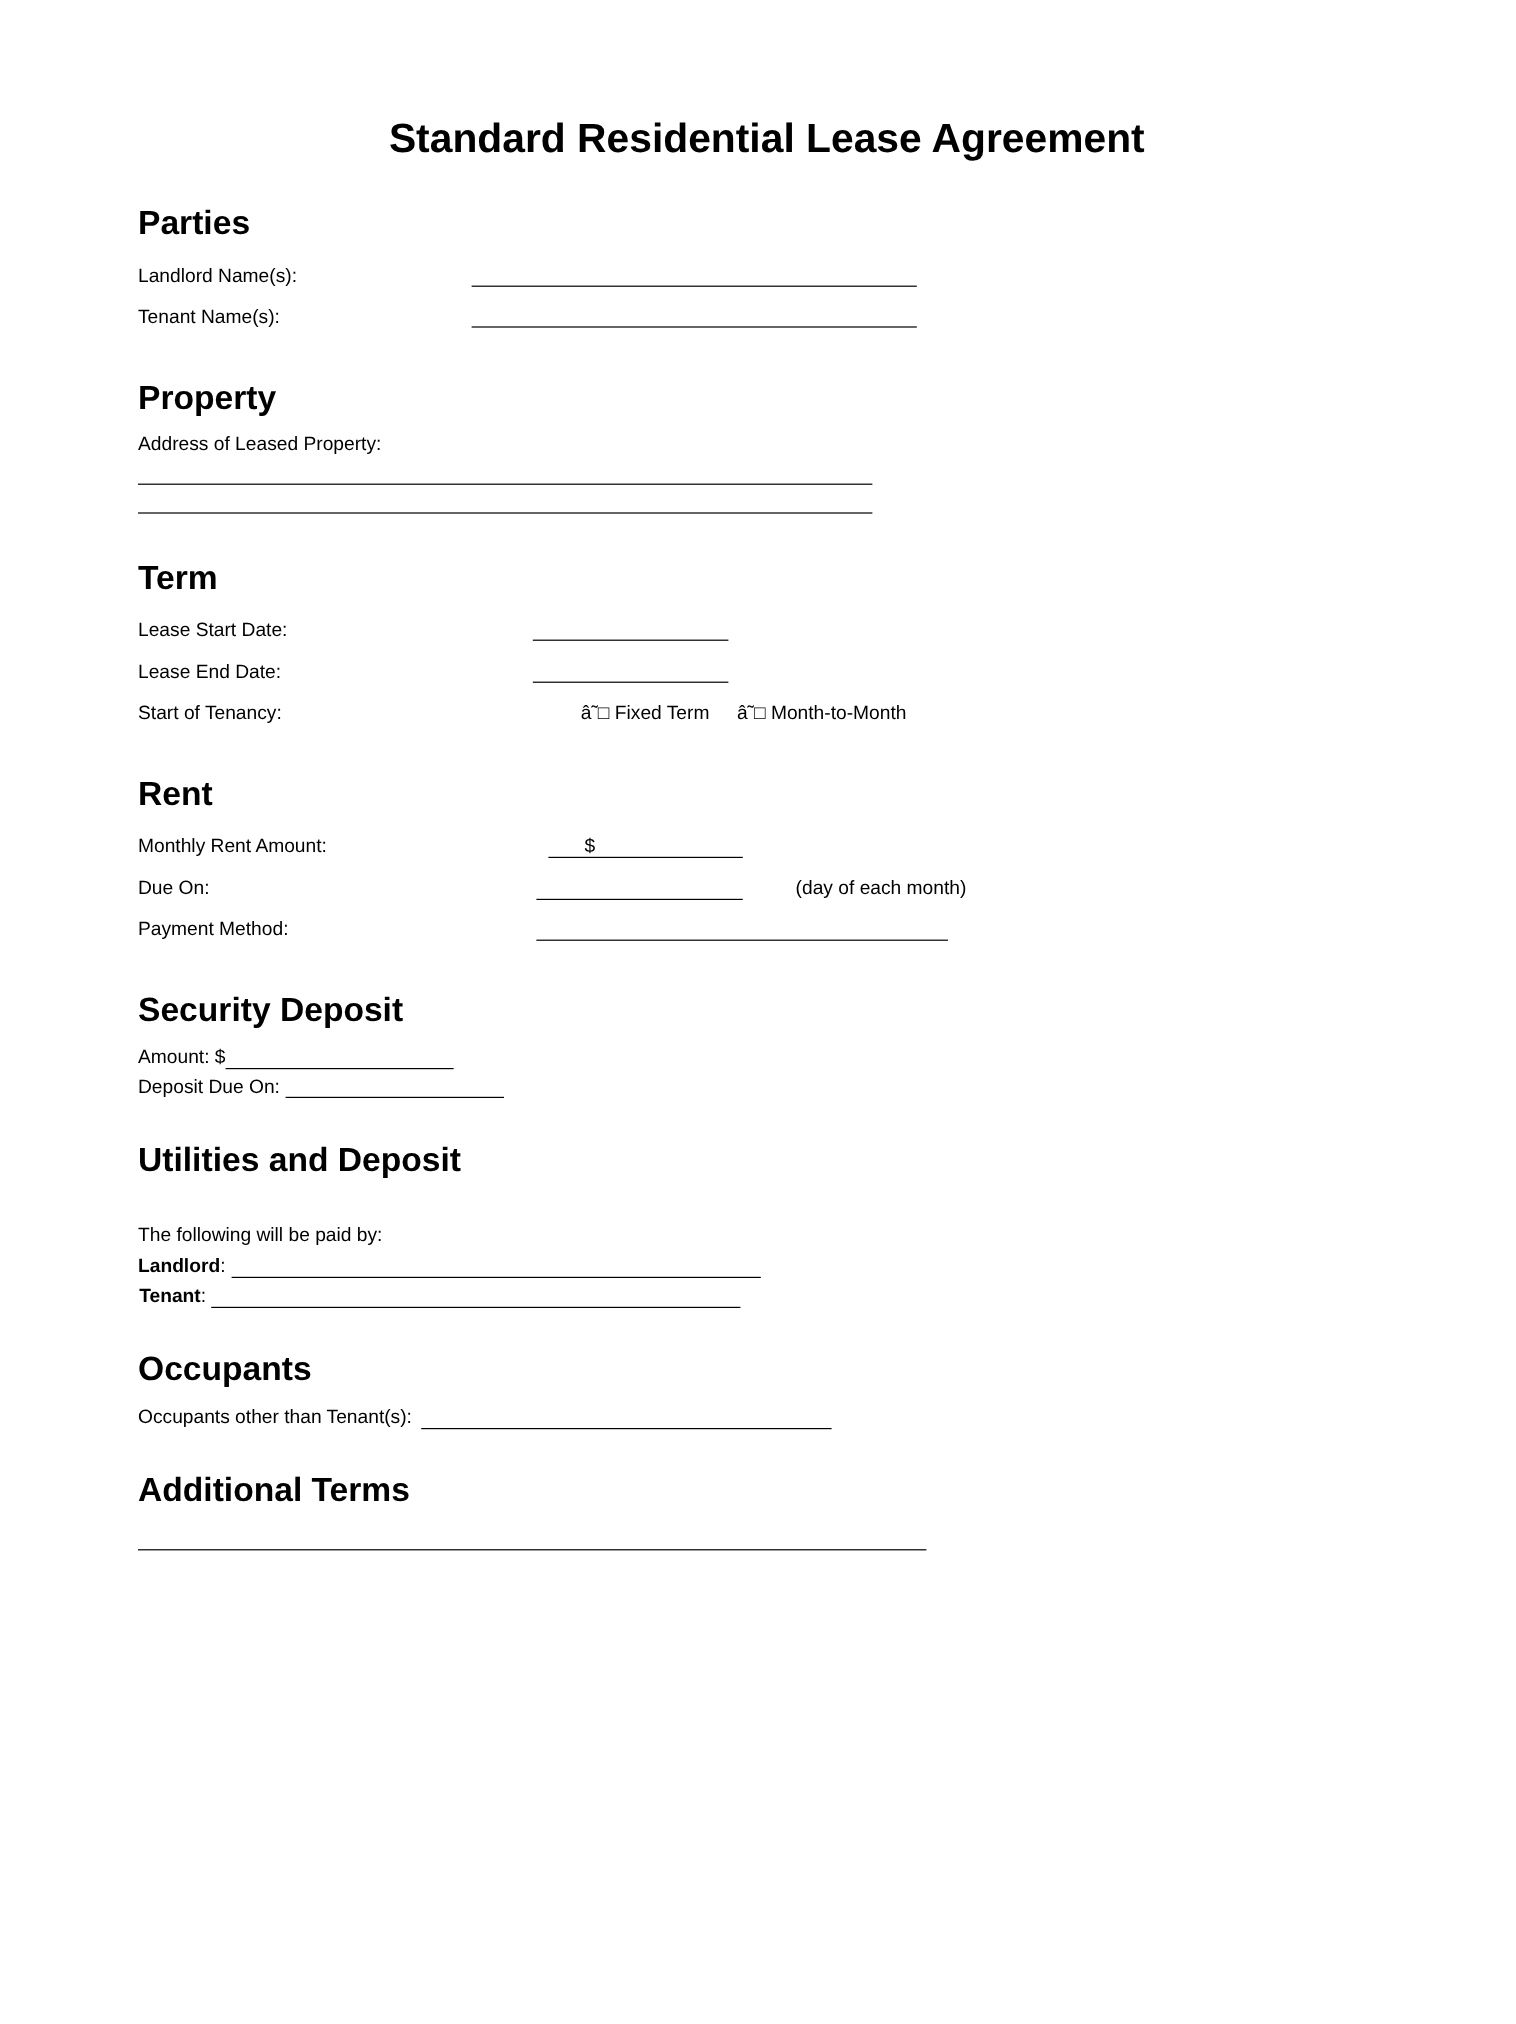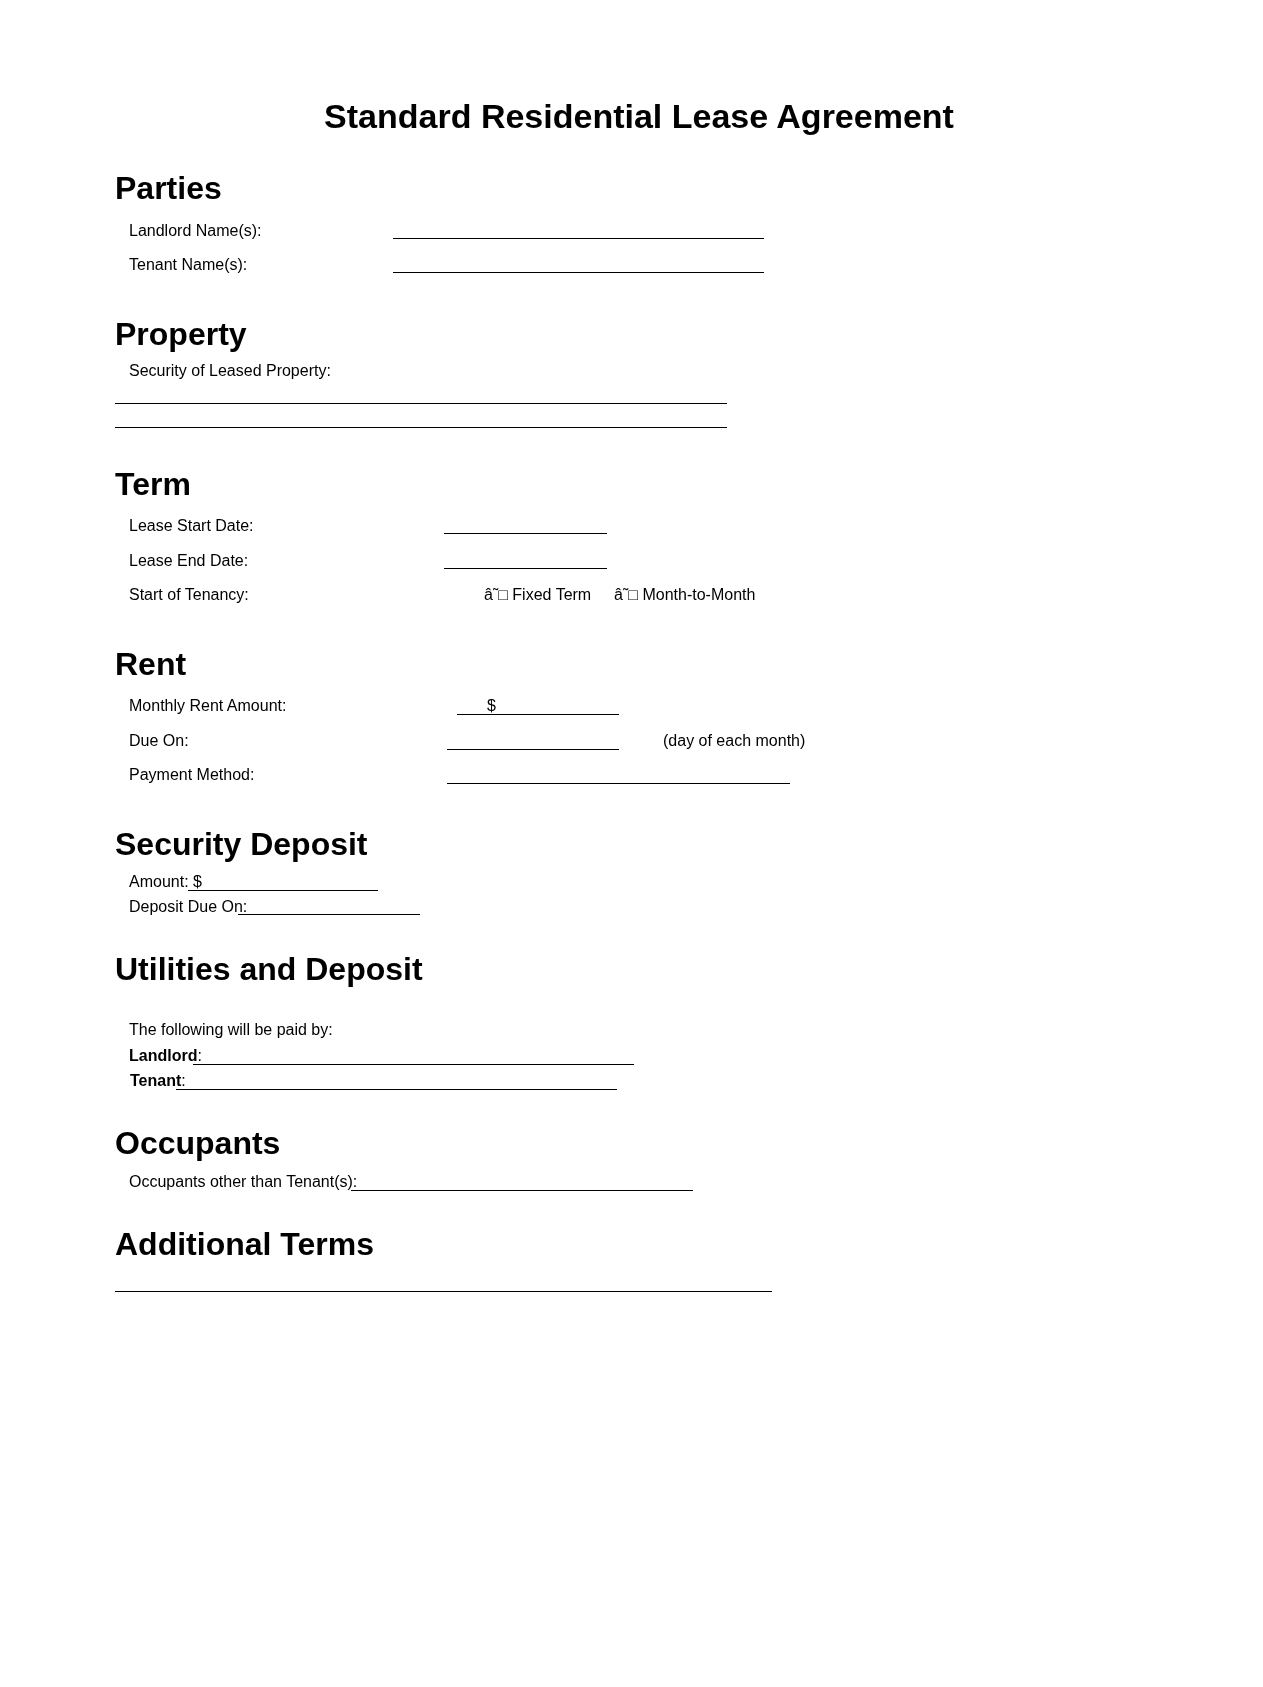--- a/index.html
+++ b/index.html
@@ -5,42 +5,42 @@
   html, body { margin:0; padding:0; background:#ffffff; }
   body {
     width:1263px; height:1687px; position:relative; overflow:hidden;
     font-family:"Liberation Sans", sans-serif; color:#000;
   }
   .title {
     position:absolute; top:97px; left:0; width:1278px; text-align:center;
     font-size:34px; font-weight:bold; margin:0;
   }
   h2 {
-    position:absolute; left:115px; margin:0; font-size:32px; font-weight:bold;
+    position:absolute; left:115px; margin:0; font-size:28px; font-weight:bold;
   }
   .lbl {
-    position:absolute; left:115px; font-size:16px; white-space:nowrap;margin-left:14px;
+    position:absolute; left:115px; font-size:16px; white-space:nowrap;
   }
   .val { position:absolute; font-size:16px; white-space:nowrap;margin-left:40px; }
   .line { position:absolute; border-bottom:1.3px solid #000; height:0; }
   b { font-weight:bold; }
 </style>
 </head>
 <body>
 
 <h1 class="title">Standard Residential Lease Agreement</h1>
 
 <h2 style="top:170px">Parties</h2>
 <div class="lbl" style="top:222px">Landlord Name(s):</div>
 <div class="line" style="top:238px;left:393px;width:371px"></div>
 <div class="lbl" style="top:256px">Tenant Name(s):</div>
 <div class="line" style="top:272px;left:393px;width:371px"></div>
 
 <h2 style="top:316px">Property</h2>
-<div class="lbl" style="top:362px">Security of Leased Property:</div>
+<div class="lbl" style="top:362px">Address of Leased Property:</div>
 <div class="line" style="top:403px;left:115px;width:612px"></div>
 <div class="line" style="top:427px;left:115px;width:612px"></div>
 
 <h2 style="top:466px">Term</h2>
 <div class="lbl" style="top:517px">Lease Start Date:</div>
 <div class="line" style="top:533px;left:444px;width:163px"></div>
 <div class="lbl" style="top:552px">Lease End Date:</div>
 <div class="line" style="top:568px;left:444px;width:163px"></div>
 <div class="lbl" style="top:586px">Start of Tenancy:</div>
 <div class="val" style="top:586px;left:444px">

